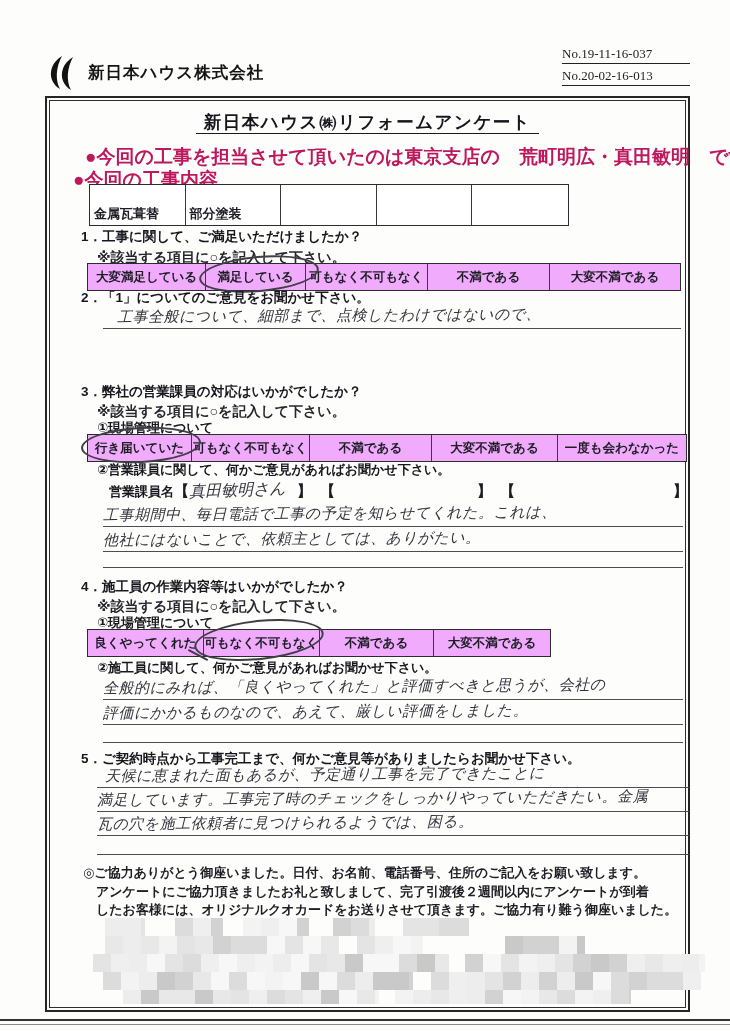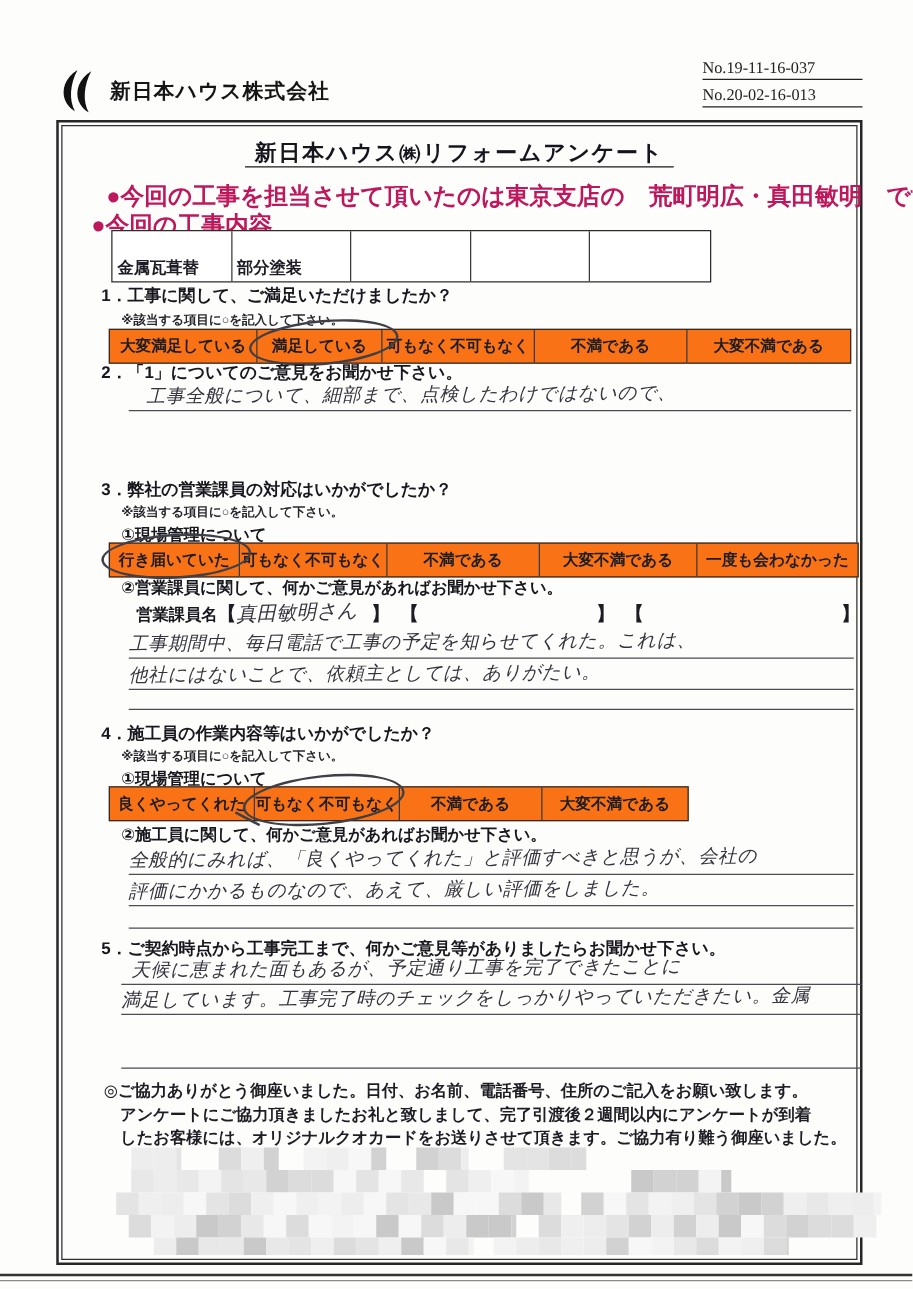--- a/index.html
+++ b/index.html
@@ -13,27 +13,27 @@
   
   .company{font-size:16.5px;font-weight:bold;letter-spacing:1px;color:#151515;}
   .docnum{font-size:13px;color:#222;border-bottom:1.2px solid #222;line-height:18px;margin-bottom:3px;white-space:nowrap;}
   
   .box{left:45px;top:96px;width:641px;height:912px;border:2.5px solid #262626;}
   .box-inner{position:absolute;inset:2px;border:1px solid #2e2e2e;}
   
   .title{font-size:17.5px;font-weight:bold;letter-spacing:1.5px;border-bottom:1.8px solid #1a1a1a;padding:0 8px 1px;color:#15151d;}
   .pline{font-size:19px;font-weight:600;white-space:nowrap;color:#be185d;}
   .heading{font-size:13.5px;font-weight:700;white-space:nowrap;color:#17171e;}
-  .note{font-size:10px;font-weight:600;white-space:nowrap;color:#26262c;}
+  .note{font-size:14px;font-weight:600;white-space:nowrap;color:#26262c;}
   .sub{font-size:13px;font-weight:700;white-space:nowrap;color:#17171e;}
   
   .wtable{display:grid;border:1.6px solid #2c2c2c;background:#fff;}
   .wtable .wcell{border-right:1px solid #3a3a3a;display:flex;align-items:flex-end;padding:0 4px 2px;font-size:13px;font-weight:600;color:#1c1c24;}
   .wtable .wcell:last-child{border-right:none;}
-  .opts{display:grid;border:1.7px solid #2c2c2c;background:#f97316;}
+  .opts{display:grid;border:1.7px solid #2c2c2c;background:#f0abfc;}
   .opts .opt{border-right:1px solid #3a3a3a;display:flex;align-items:center;justify-content:center;font-size:12.5px;font-weight:600;white-space:nowrap;color:#1d1d24;}
   .opts .opt:last-child{border-right:none;}
   
   .ansline{border-bottom:1.6px solid #4c4c52;}
   .hw{
     position:absolute;left:0;bottom:1px;width:100%;
     font-family:"DejaVu Sans",sans-serif;font-style:italic;
     font-size:15px;letter-spacing:0.5px;color:#34343e;
     white-space:nowrap;transform:rotate(-0.4deg);transform-origin:left bottom;
   }
@@ -150,20 +150,23 @@
     <span class="hw">評価にかかるものなので、あえて、厳しい評価をしました。</span>
   </div>
   <div class="abs ansline" style="left:56px;top:629px;width:580px;height:15px;"></div>
 
   <div class="abs heading" style="left:34px;top:652px;">5．ご契約時点から工事完工まで、何かご意見等がありましたらお聞かせ下さい。</div>
   <div class="abs ansline" style="left:50px;top:664px;width:592px;height:25px;">
     <span class="hw" style="padding-left:8px;">天候に恵まれた面もあるが、予定通り工事を完了できたことに</span>
   </div>
   <div class="abs ansline" style="left:50px;top:689px;width:592px;height:24px;">
     <span class="hw">満足しています。工事完了時のチェックをしっかりやっていただきたい。金属</span>
+  </div>
+  <div class="abs ansline" style="left:50px;top:713px;width:592px;height:24px;">
+    <span class="hw">瓦の穴を施工依頼者に見つけられるようでは、困る。</span>
   </div>
   <div class="abs ansline" style="left:50px;top:741px;width:592px;height:15px;"></div>
 
   <div class="abs" style="left:36px;top:766px;width:600px;">
     <div class="closing">◎ご協力ありがとう御座いました。日付、お名前、電話番号、住所のご記入をお願い致します。</div>
     <div class="closing" style="padding-left:13px;">アンケートにご協力頂きましたお礼と致しまして、完了引渡後２週間以内にアンケートが到着</div>
     <div class="closing" style="padding-left:13px;">したお客様には、オリジナルクオカードをお送りさせて頂きます。ご協力有り難う御座いました。</div>
   </div>
 
   <div class="abs" id="mosaic" style="left:28px;top:820px;width:632px;height:88px;">

